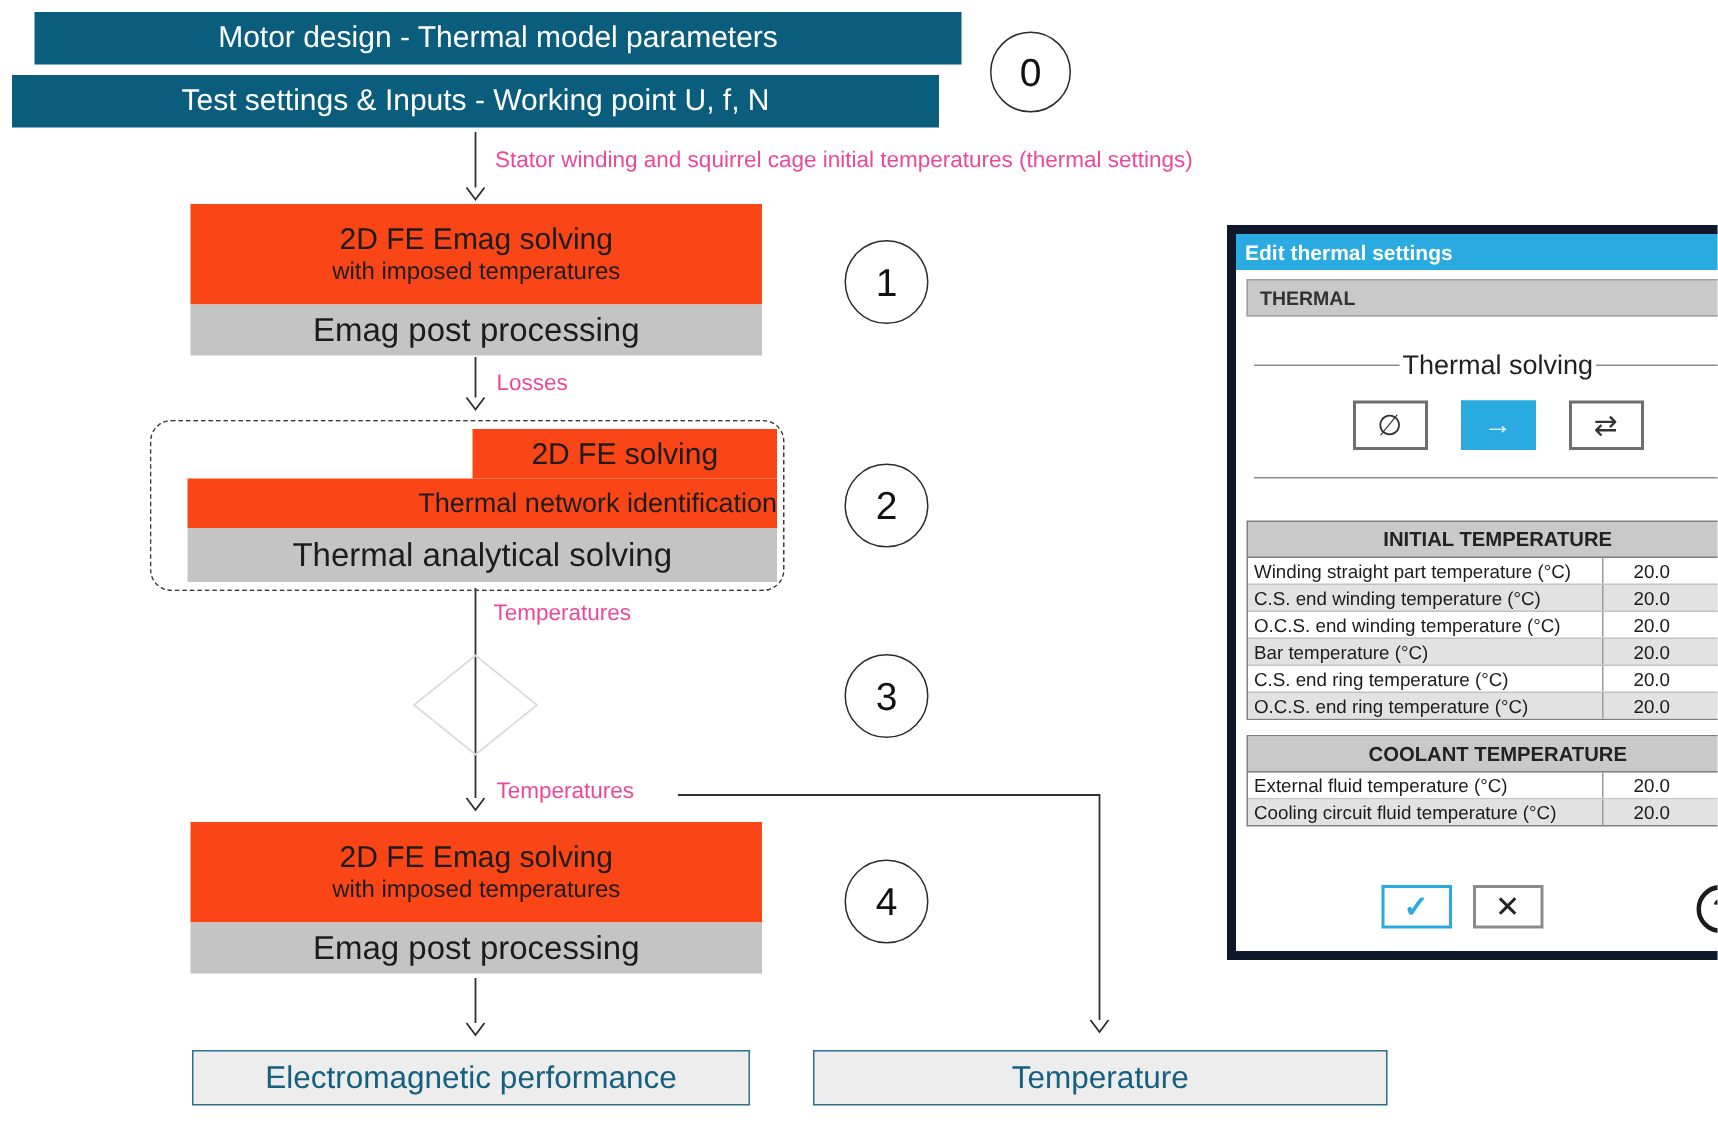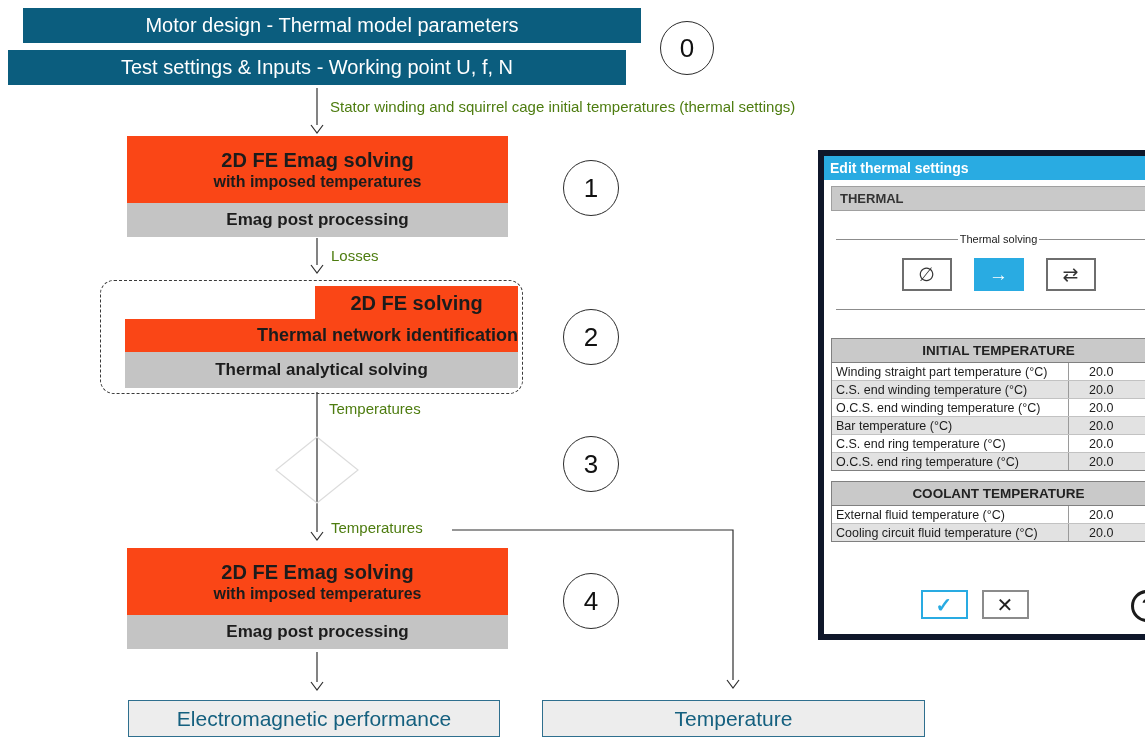--- a/index.html
+++ b/index.html
@@ -11,28 +11,28 @@
 
   
   .banner{
     left:8px;width:618px;height:35px;background:#0b5d7e;color:#fff;
     display:flex;align-items:center;justify-content:center;font-size:20px;
   }
   .badge{
     border:1px solid #2b2b2b;border-radius:50%;background:#fff;color:#111;
     display:flex;align-items:center;justify-content:center;font-size:26px;
   }
-  .blk{display:flex;flex-direction:column;align-items:center;justify-content:center;text-align:center;font-weight:bold;}
+  .blk{display:flex;flex-direction:column;align-items:center;justify-content:center;text-align:center;}
   .orange{background:#fa4616;}
   .grayblk{background:#c4c4c4;}
   .blk .t1{font-size:20px;line-height:24px;}
   .blk .t2{font-size:16px;line-height:19px;}
-  .blk .t3{font-size:17px;text-align:right;}
+  .blk .t3{font-size:22px;text-align:right;}
   .dashedbox{border:1.5px dashed #3a3a3a;border-radius:14px;background:transparent;}
-  .arrowlabel{font-size:15px;color:#4d7c0f;white-space:nowrap;}
+  .arrowlabel{font-size:15px;color:#ec4899;white-space:nowrap;}
   .outbox{
     background:#ededed;border:1.5px solid #2e6f8e;color:#15607f;font-size:21px;
     display:flex;align-items:center;justify-content:center;box-sizing:border-box;
   }
   svg.connectors{left:0;top:0;pointer-events:none;}
 
   
   .dialog{
     left:818px;top:150px;width:361px;height:490px;background:#fff;
     border:6px solid #0f172a;box-sizing:border-box;
@@ -47,21 +47,21 @@
     cursor:default;
   }
   .dlg-section{
     margin:6px 7px 0;height:25px;background:#c9c9c9;border:1px solid #a0a0a0;
     display:flex;align-items:center;padding-left:8px;font-weight:bold;font-size:13px;color:#333;
     box-sizing:border-box;
     text-align:right;
   }
   .legendrow{margin:22px 12px 0;display:flex;align-items:center;}
   .legendrow .line{flex:1;height:1px;background:#8c8c8c;}
-  .legendrow .cap{font-size:11px;color:#222;padding:0 2px;}
+  .legendrow .cap{font-size:18px;color:#222;padding:0 2px;}
   .solvrow{margin-top:13px;display:flex;justify-content:center;gap:22px;}
   .solvbtn{
     width:46px;height:29px;background:#fff;border:2px solid #6e6e6e;box-sizing:content-box;
     display:flex;align-items:center;justify-content:center;font-size:19px;color:#333;
   }
   .solvbtn.sel{background:#29abe2;border-color:#29abe2;color:#fff;}
   .dlg-hr{margin:18px 12px 0;border:none;border-top:1px solid #8c8c8c;}
   .ptable{margin:28px 7px 0;border:1px solid #808080;}
   .ptable.second{margin-top:10px;}
   .ptable .hdr{

